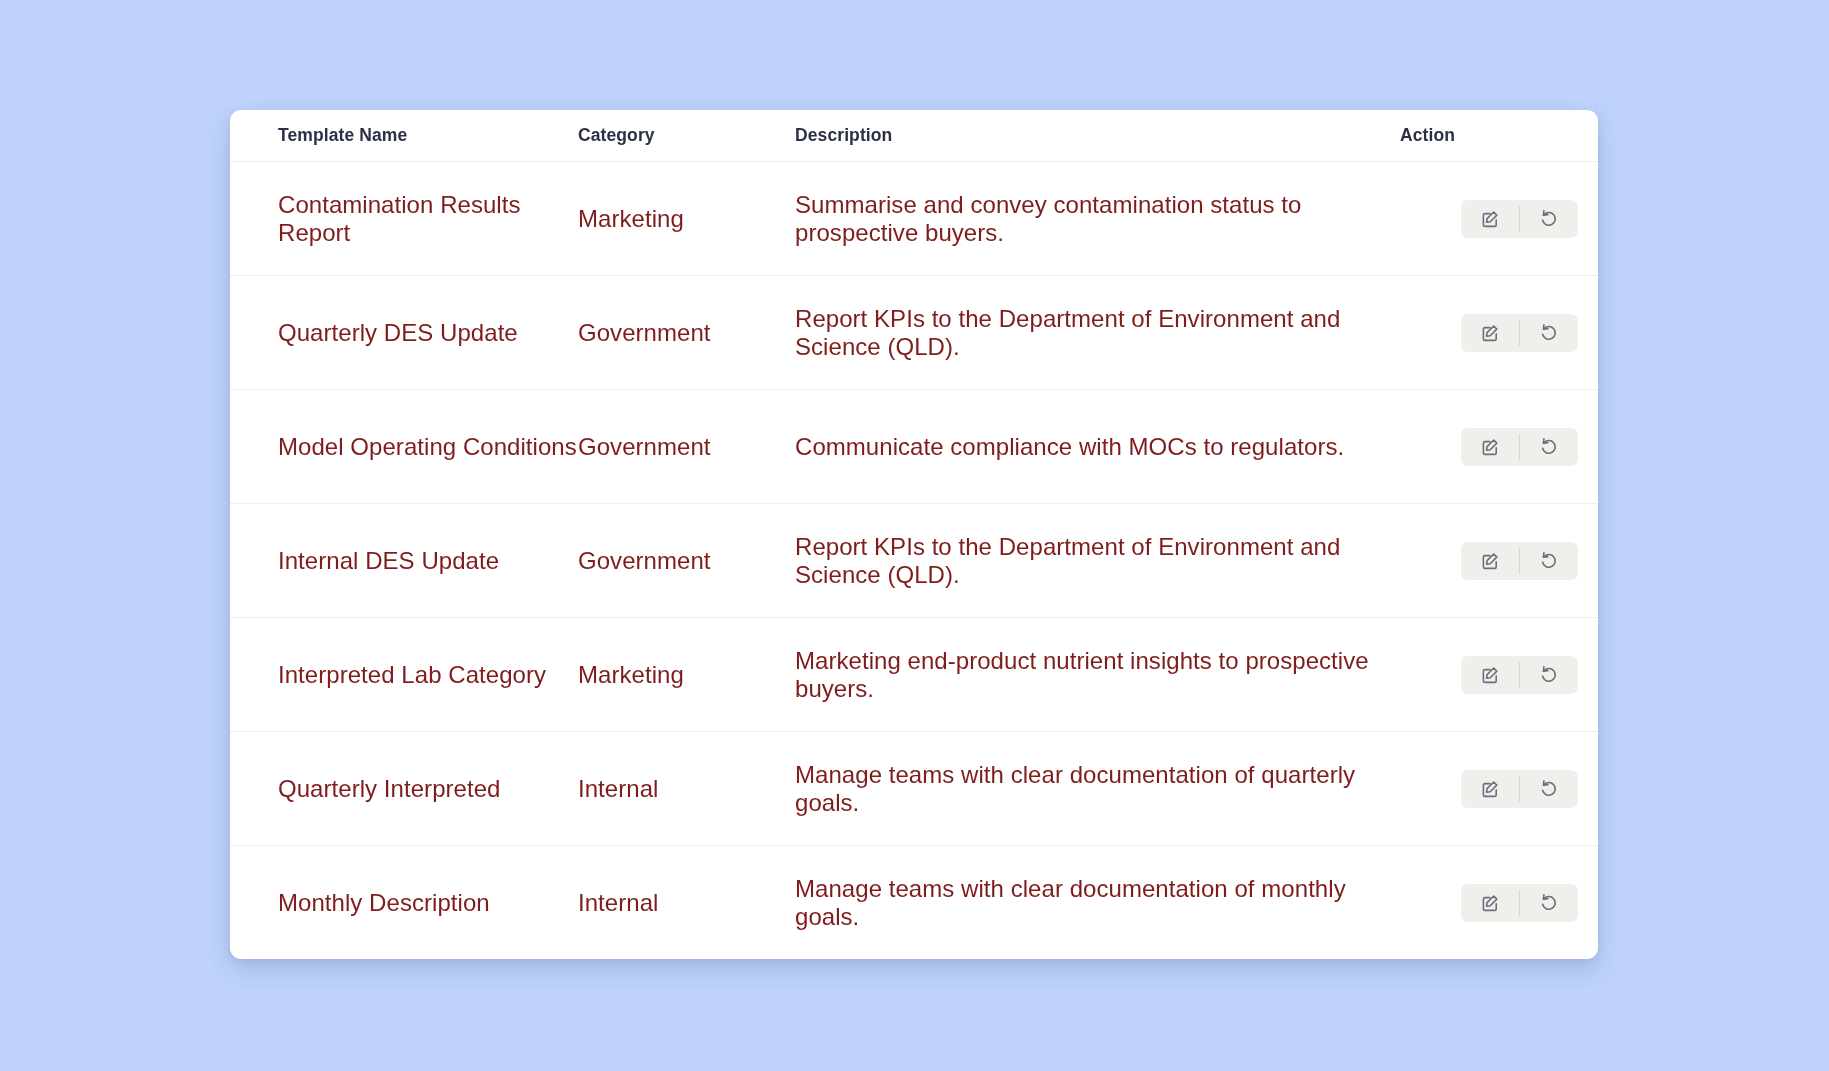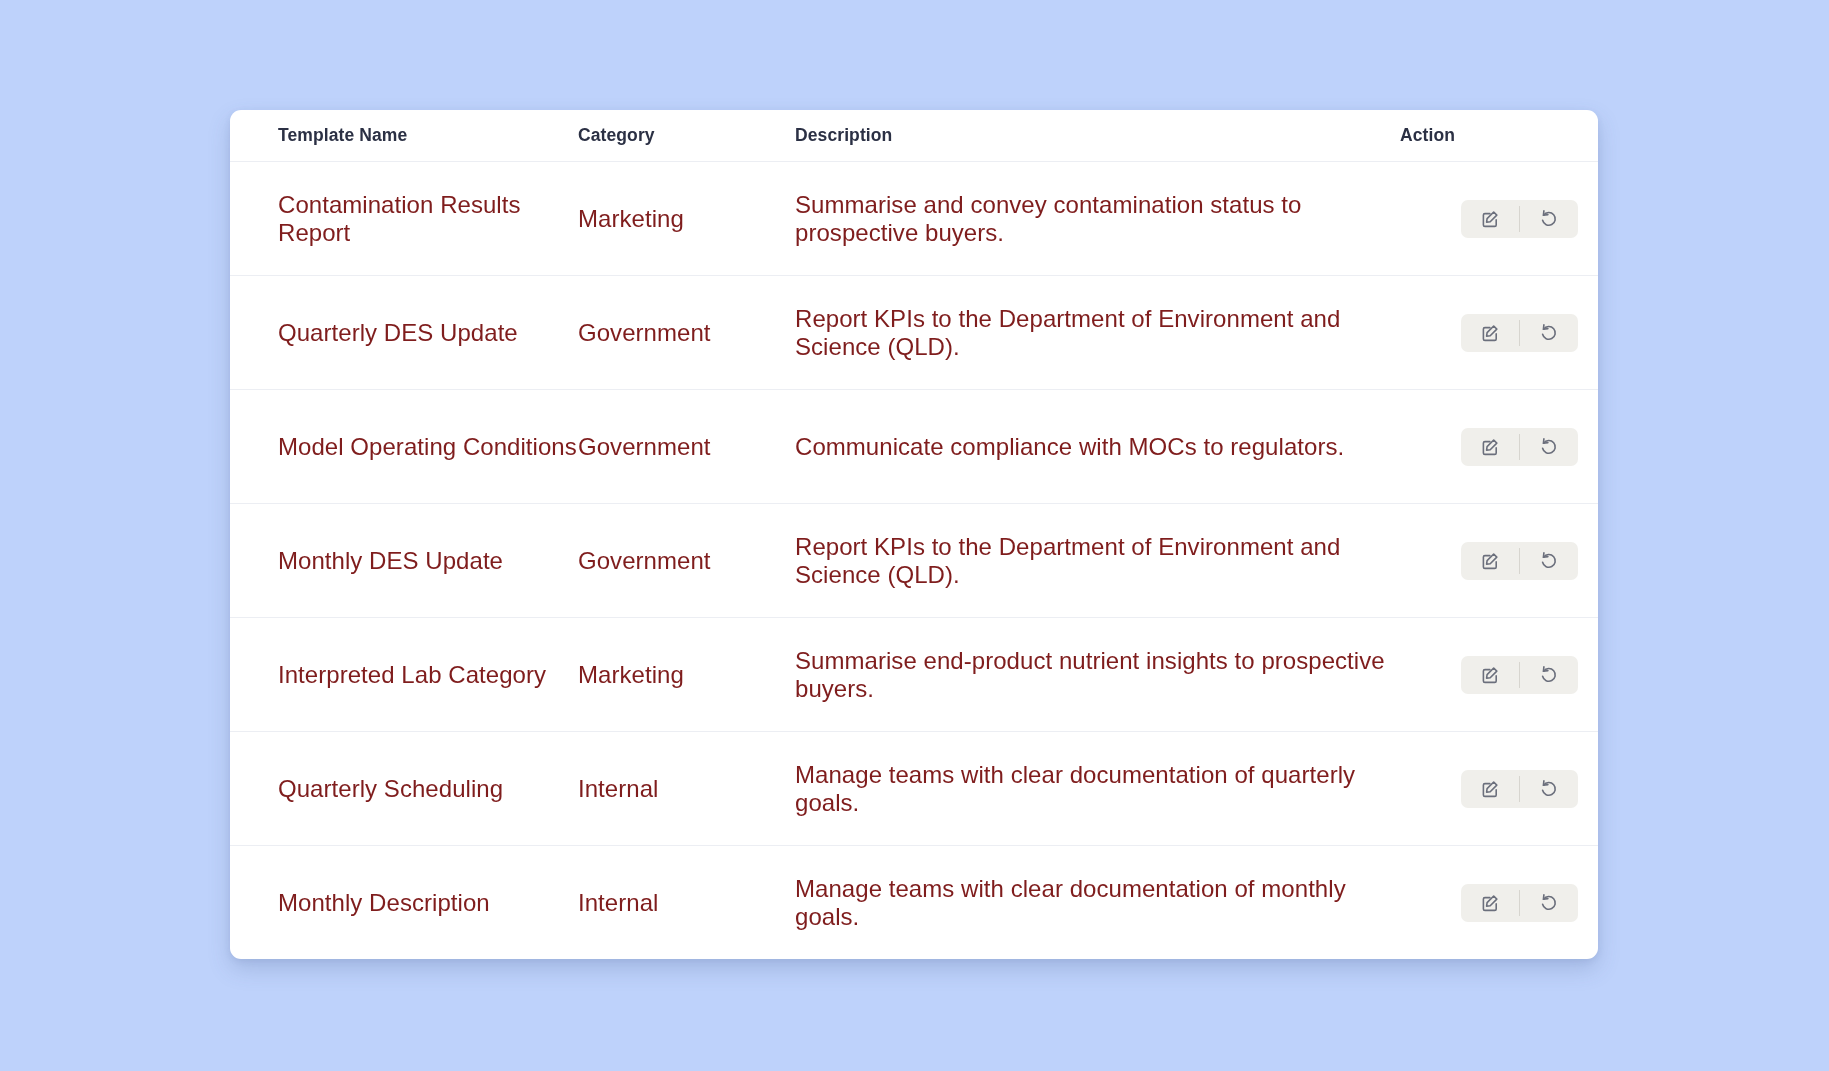--- a/index.html
+++ b/index.html
@@ -215,21 +215,21 @@
               <path class="icon-stroke" d="M5.6 7.2a6.4 6.4 0 1 1 -1.0 5.1" style="stroke: rgb(107, 111, 124);"></path>
               <path class="icon-stroke" d="M9.9 6.6L5.4 7.3 5.9 2.9" style="stroke: rgb(107, 111, 124);"></path>
             </svg>
           </span>
         </button>
       </span>
     </td>
   </tr>
 
   <tr>
-    <td class="cell-name">Monthly DES Update</td>
+    <td class="cell-name">Internal DES Update</td>
     <td class="cell-cat">Government</td>
     <td class="cell-desc">Report KPIs to the Department of Environment and Science (QLD).</td>
     <td class="cell-action">
       <span class="action-pill" style="background: rgb(240, 239, 235);">
         <button class="action-btn">
           <span>
             <svg width="22" height="22" viewBox="0 0 22 22" aria-hidden="true">
               <path class="icon-stroke" d="M17.2 11.9v5.0a1.5 1.5 0 0 1 -1.5 1.5H5.9a1.5 1.5 0 0 1 -1.5 -1.5V7.1a1.5 1.5 0 0 1 1.5 -1.5h5.0" style="stroke: rgb(107, 111, 124);"></path>
               <path class="icon-stroke" d="M14.7 4.0l3.1 3.1 -6.6 6.6 -3.6 0.5 0.5 -3.6z" style="stroke: rgb(107, 111, 124);"></path>
             </svg>
@@ -244,46 +244,46 @@
             </svg>
           </span>
         </button>
       </span>
     </td>
   </tr>
 
   <tr>
     <td class="cell-name">Interpreted Lab Category</td>
     <td class="cell-cat">Marketing</td>
-    <td class="cell-desc">Summarise end-product nutrient insights to prospective buyers.</td>
-    <td class="cell-action">
-      <span class="action-pill" style="background: rgb(240, 239, 235);">
-        <button class="action-btn">
-          <span>
-            <svg width="22" height="22" viewBox="0 0 22 22" aria-hidden="true">
-              <path class="icon-stroke" d="M17.2 11.9v5.0a1.5 1.5 0 0 1 -1.5 1.5H5.9a1.5 1.5 0 0 1 -1.5 -1.5V7.1a1.5 1.5 0 0 1 1.5 -1.5h5.0" style="stroke: rgb(107, 111, 124);"></path>
-              <path class="icon-stroke" d="M14.7 4.0l3.1 3.1 -6.6 6.6 -3.6 0.5 0.5 -3.6z" style="stroke: rgb(107, 111, 124);"></path>
-            </svg>
-          </span>
-        </button>
-        <span class="action-divider"></span>
-        <button class="action-btn">
-          <span>
-            <svg width="22" height="22" viewBox="0 0 22 22" aria-hidden="true">
-              <path class="icon-stroke" d="M5.6 7.2a6.4 6.4 0 1 1 -1.0 5.1" style="stroke: rgb(107, 111, 124);"></path>
-              <path class="icon-stroke" d="M9.9 6.6L5.4 7.3 5.9 2.9" style="stroke: rgb(107, 111, 124);"></path>
-            </svg>
-          </span>
-        </button>
-      </span>
-    </td>
-  </tr>
-
-  <tr>
-    <td class="cell-name">Quarterly Scheduling</td>
+    <td class="cell-desc">Marketing end-product nutrient insights to prospective buyers.</td>
+    <td class="cell-action">
+      <span class="action-pill" style="background: rgb(240, 239, 235);">
+        <button class="action-btn">
+          <span>
+            <svg width="22" height="22" viewBox="0 0 22 22" aria-hidden="true">
+              <path class="icon-stroke" d="M17.2 11.9v5.0a1.5 1.5 0 0 1 -1.5 1.5H5.9a1.5 1.5 0 0 1 -1.5 -1.5V7.1a1.5 1.5 0 0 1 1.5 -1.5h5.0" style="stroke: rgb(107, 111, 124);"></path>
+              <path class="icon-stroke" d="M14.7 4.0l3.1 3.1 -6.6 6.6 -3.6 0.5 0.5 -3.6z" style="stroke: rgb(107, 111, 124);"></path>
+            </svg>
+          </span>
+        </button>
+        <span class="action-divider"></span>
+        <button class="action-btn">
+          <span>
+            <svg width="22" height="22" viewBox="0 0 22 22" aria-hidden="true">
+              <path class="icon-stroke" d="M5.6 7.2a6.4 6.4 0 1 1 -1.0 5.1" style="stroke: rgb(107, 111, 124);"></path>
+              <path class="icon-stroke" d="M9.9 6.6L5.4 7.3 5.9 2.9" style="stroke: rgb(107, 111, 124);"></path>
+            </svg>
+          </span>
+        </button>
+      </span>
+    </td>
+  </tr>
+
+  <tr>
+    <td class="cell-name">Quarterly Interpreted</td>
     <td class="cell-cat">Internal</td>
     <td class="cell-desc">Manage teams with clear documentation of quarterly goals.</td>
     <td class="cell-action">
       <span class="action-pill" style="background: rgb(240, 239, 235);">
         <button class="action-btn">
           <span>
             <svg width="22" height="22" viewBox="0 0 22 22" aria-hidden="true">
               <path class="icon-stroke" d="M17.2 11.9v5.0a1.5 1.5 0 0 1 -1.5 1.5H5.9a1.5 1.5 0 0 1 -1.5 -1.5V7.1a1.5 1.5 0 0 1 1.5 -1.5h5.0" style="stroke: rgb(107, 111, 124);"></path>
               <path class="icon-stroke" d="M14.7 4.0l3.1 3.1 -6.6 6.6 -3.6 0.5 0.5 -3.6z" style="stroke: rgb(107, 111, 124);"></path>
             </svg>

